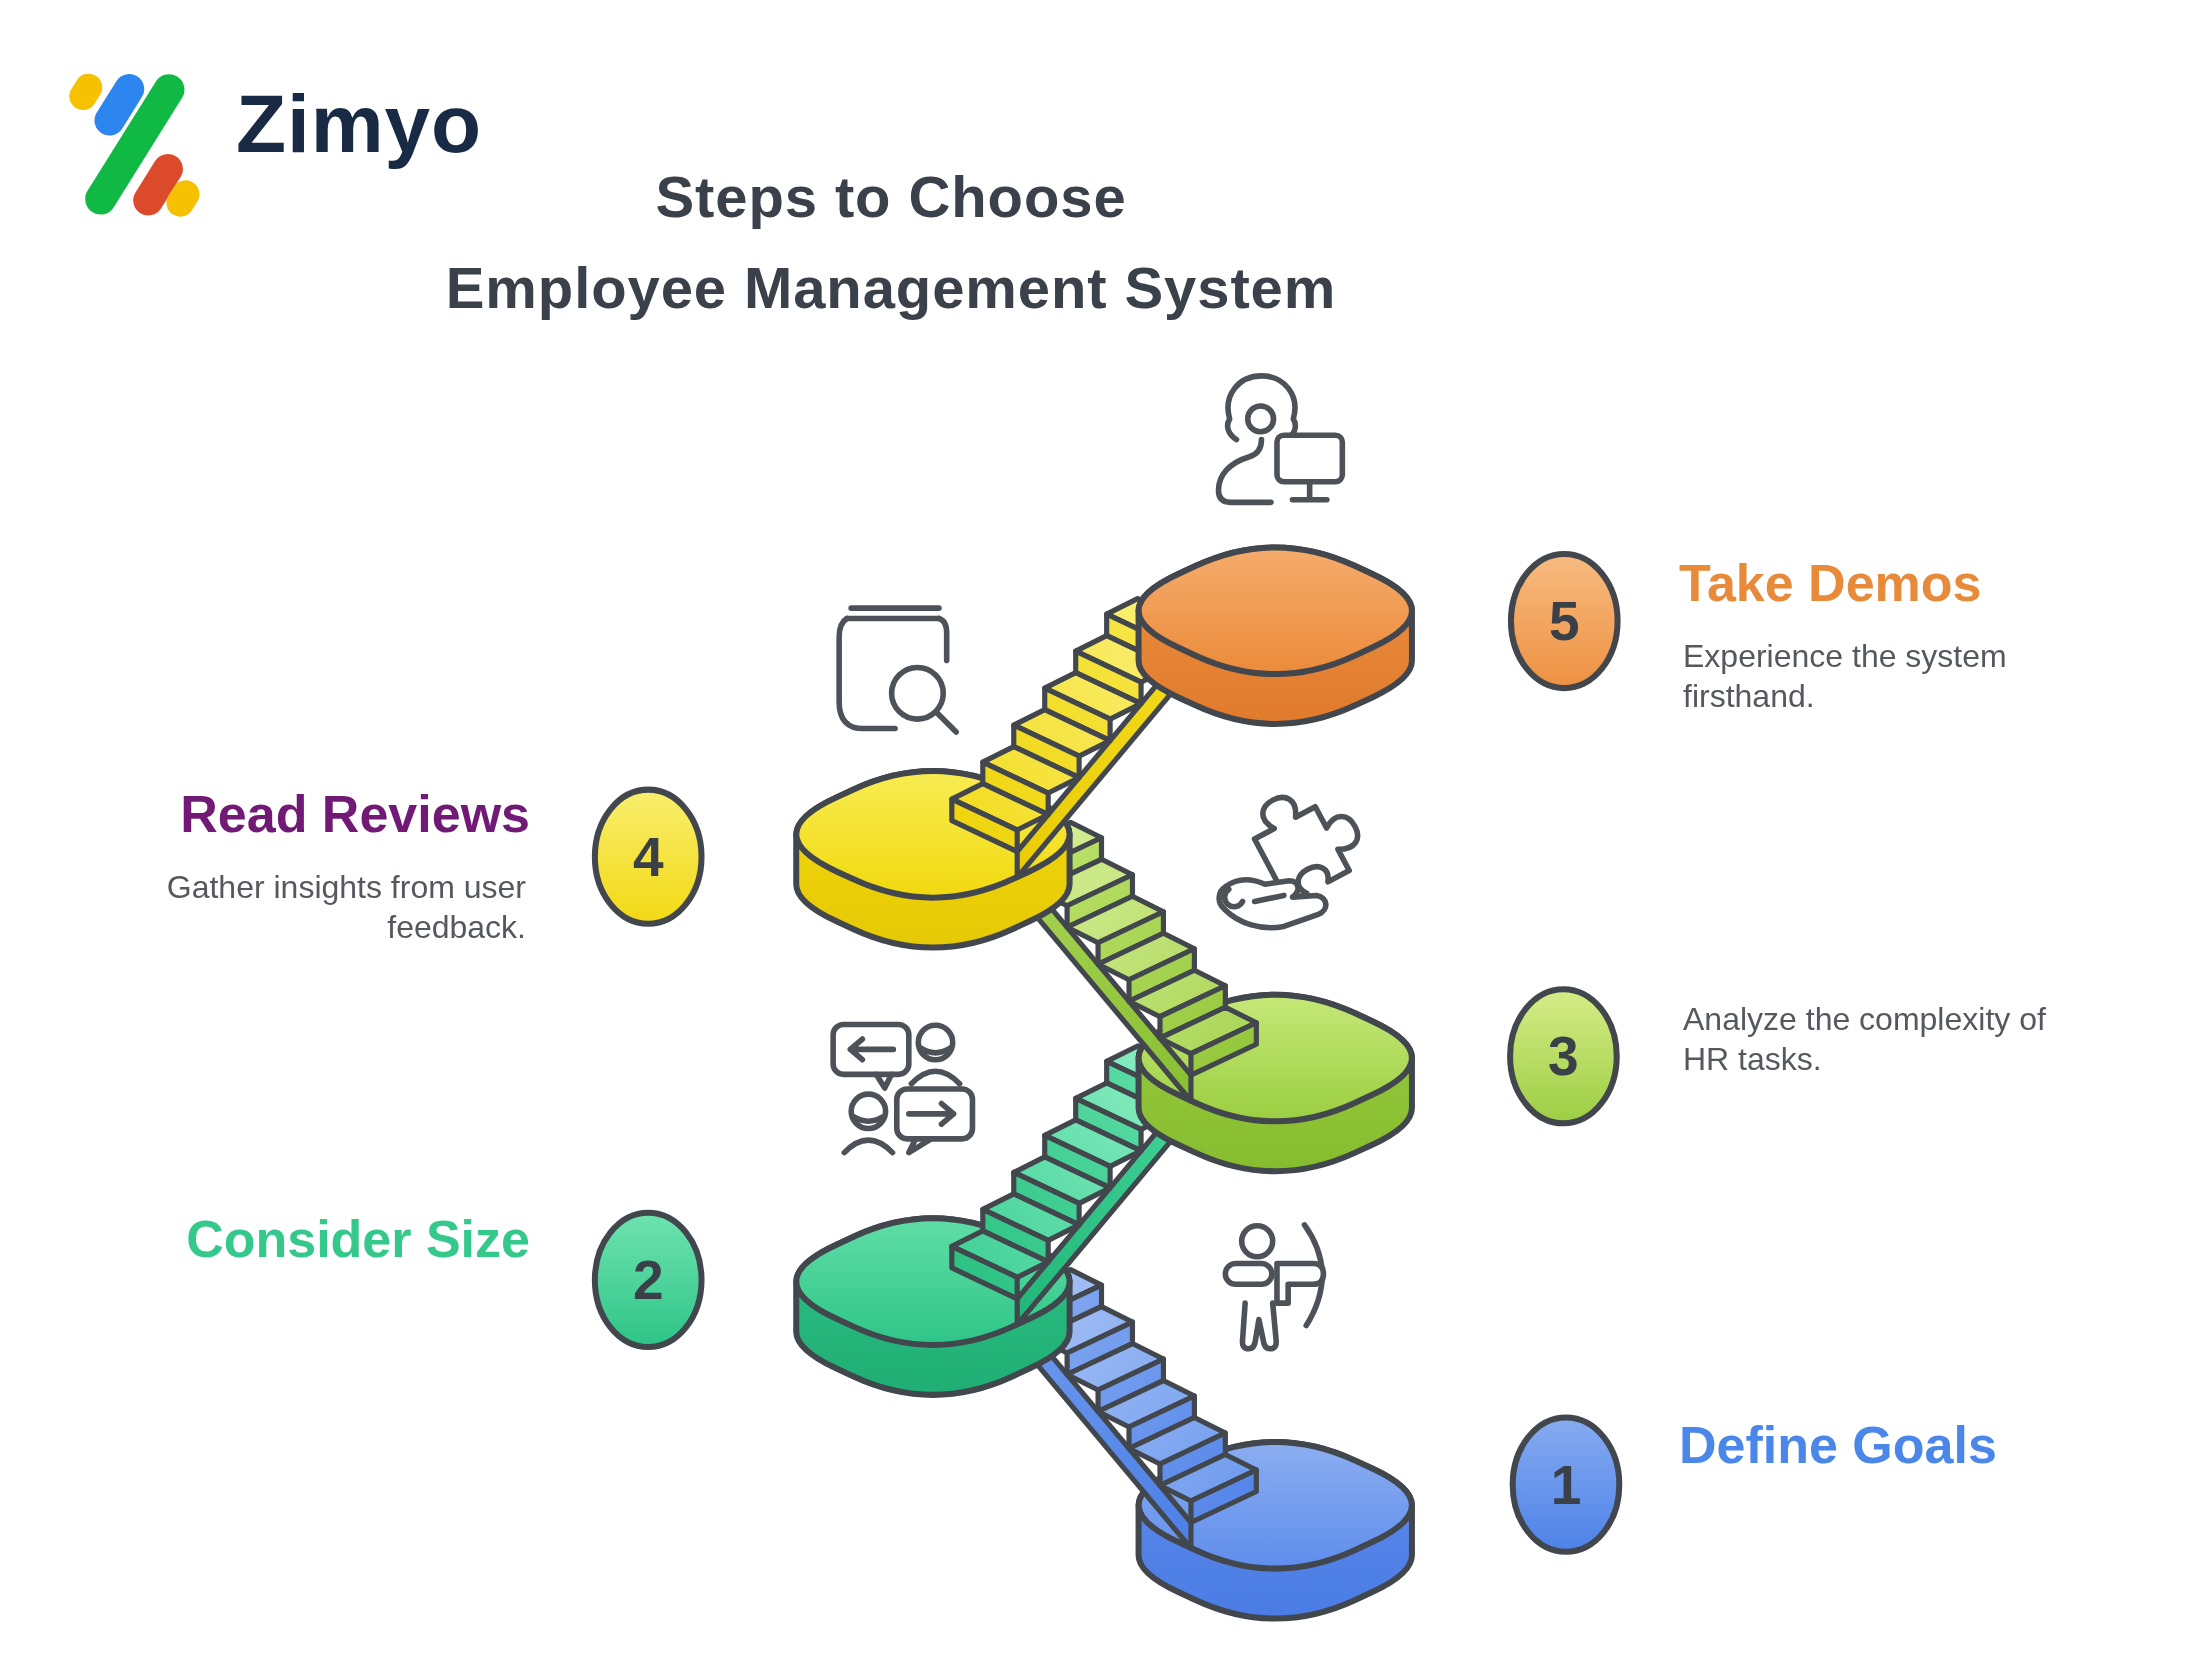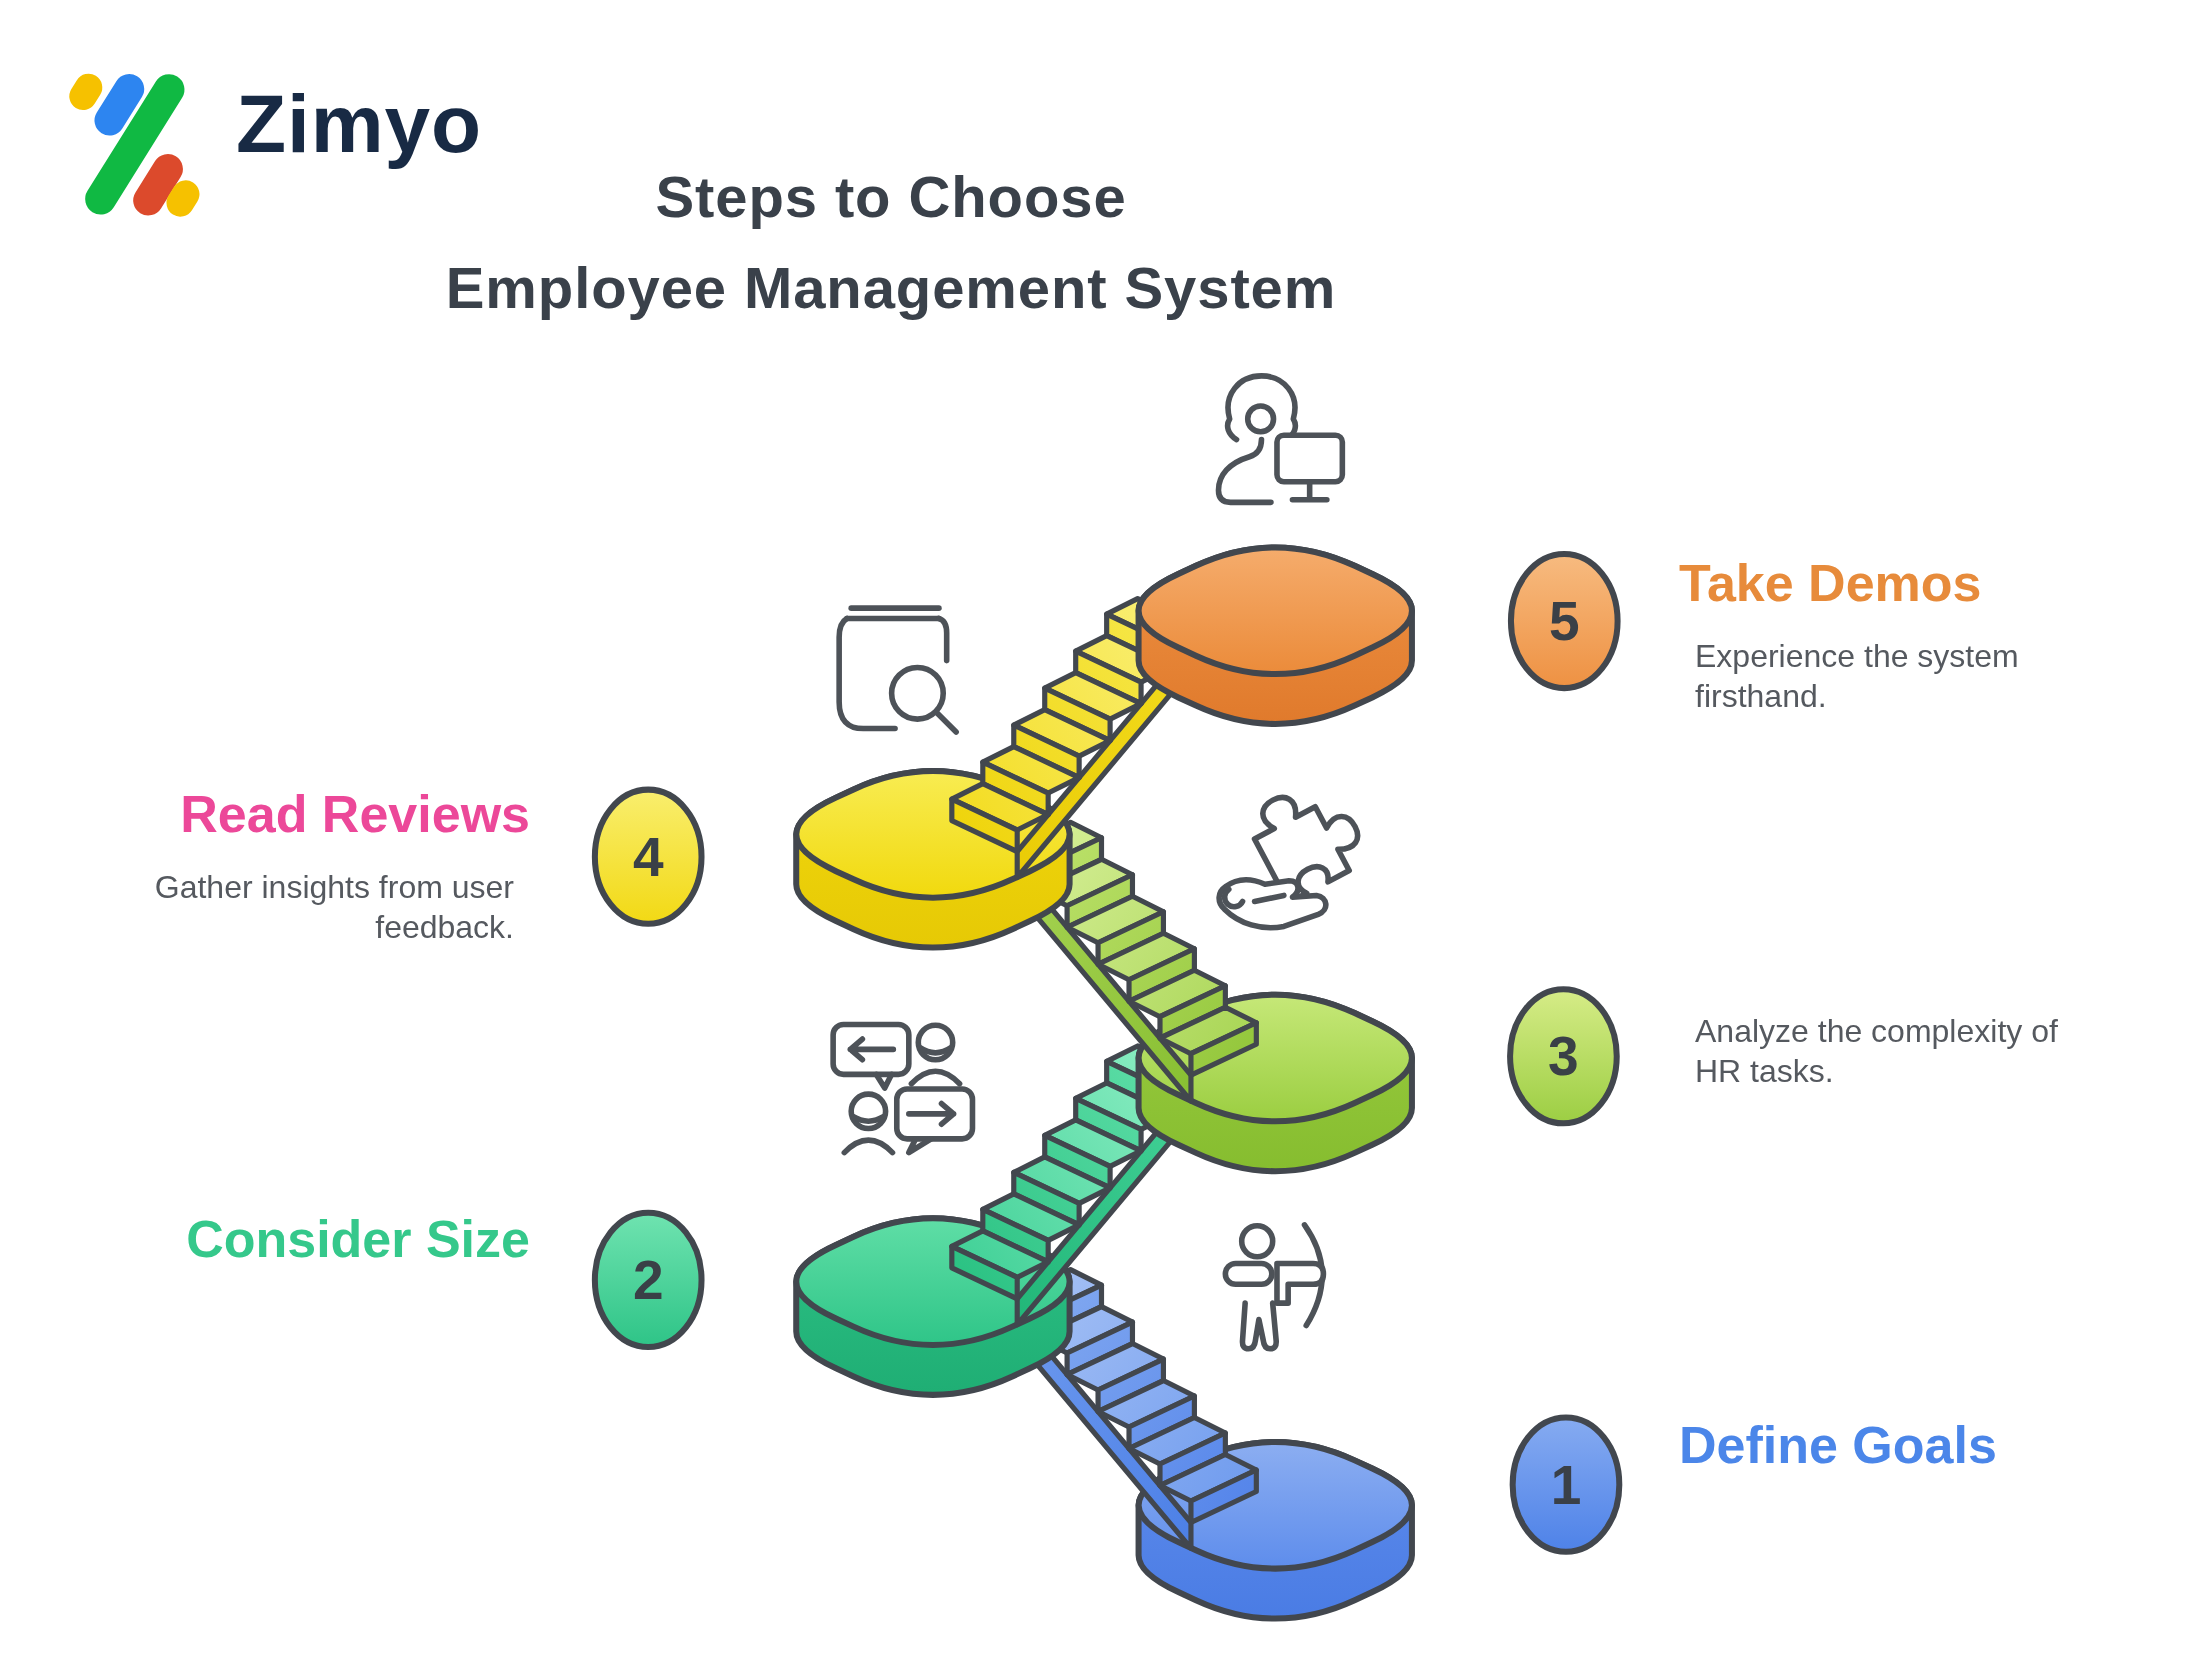--- a/index.html
+++ b/index.html
@@ -12,21 +12,21 @@
   .brand-row{position:absolute;left:60px;top:53px;width:482px;height:181px;}
   .brand-name{
     position:absolute;left:176px;top:24px;font-size:82px;font-weight:bold;letter-spacing:0.9px;
   }
   .main-title{
     position:absolute;left:0;top:151px;width:1782px;text-align:center;
     font-weight:bold;font-size:58px;line-height:91px;letter-spacing:0.9px;
   }
   .step-text{position:absolute;}
   .step-text h2{margin:0 0 27.5px 0;font-size:52px;line-height:50px;font-weight:bold;}
-  .step-text p{margin:16px;font-size:32px;line-height:40px;}
+  .step-text p{margin:4px;font-size:32px;line-height:40px;}
   .step-text p span{display:block;}
   .col-right{left:1679px;width:490px;text-align:left;}
   .col-left{left:65px;width:465px;text-align:right;}
 </style>
 </head>
 <body>
 
 <svg id="scene" viewBox="0 0 2560 1945">
   <defs id="defs">
       <linearGradient id="g1" x1="0" y1="0" x2="0" y2="1">
@@ -320,21 +320,21 @@
 <div class="step-text col-left" style="top:1214px">
   <h2 style="color: rgb(53, 200, 139);">Consider Size</h2>
 </div>
 <div class="step-text col-right" style="top:995px">
   <p style="color: rgb(85, 89, 95);">
       <span>Analyze the complexity of</span>
       <span>HR tasks.</span>
     </p>
 </div>
 <div class="step-text col-left" style="top:789px">
-  <h2 style="color: #ec4899;">Read Reviews</h2>
+  <h2 style="color: #701a75;">Read Reviews</h2>
   <p style="color: rgb(85, 89, 95); text-align: right;">
       <span>Gather insights from user</span>
       <span>feedback.</span>
     </p>
 </div>
 <div class="step-text col-right" style="top:558px">
   <h2 style="color: rgb(231, 139, 59);">Take Demos</h2>
   <p style="color: rgb(85, 89, 95);">
       <span>Experience the system</span>
       <span>firsthand.</span>

